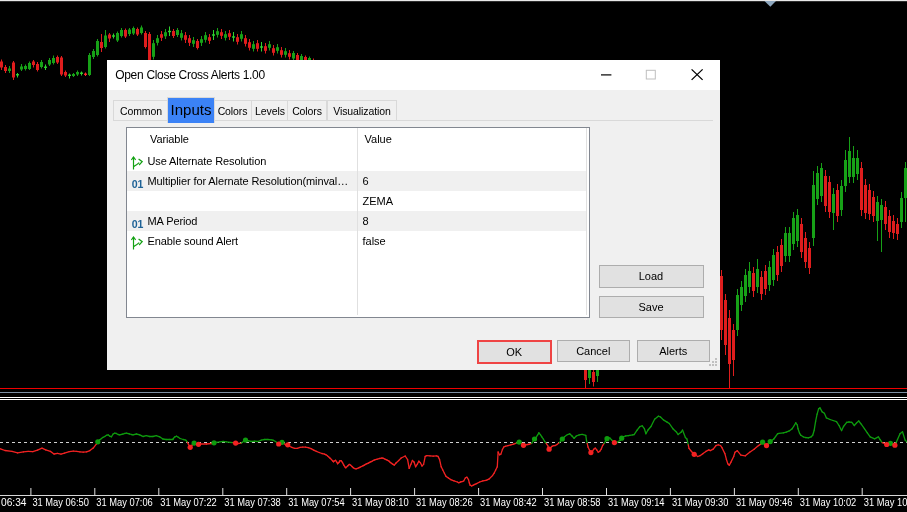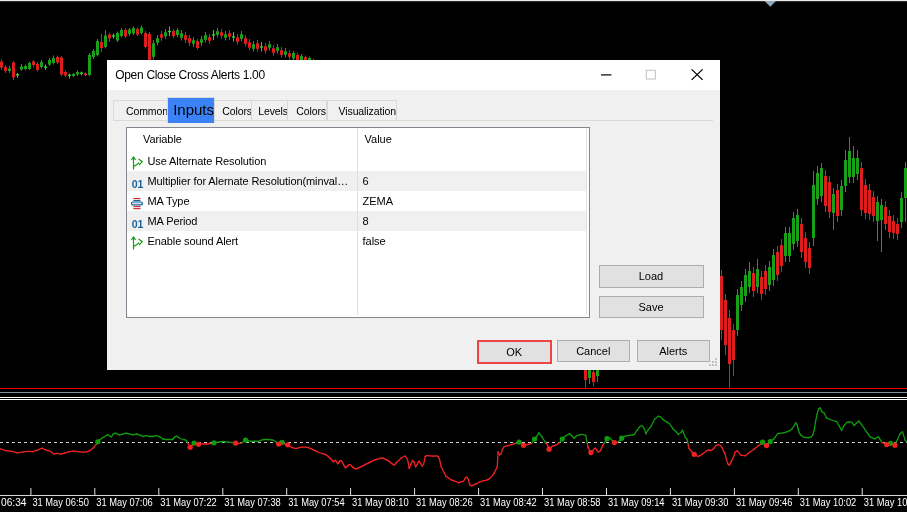--- a/index.html
+++ b/index.html
@@ -1,20 +1,20 @@
 <!DOCTYPE html>
 <html><head><meta charset="utf-8"><style>
 html,body{margin:0;padding:0;width:907px;height:512px;overflow:hidden;background:#000}
 body{font-family:"Liberation Sans",sans-serif;position:relative}
 .dlg{position:absolute;left:107px;top:59.5px;width:613px;height:310.5px;background:#f0f0f0;font-size:11px;color:#000}
 .tbar{position:absolute;left:0;top:0;width:613px;height:30.5px;background:#fff}
 .ttext{position:absolute;left:8.2px;top:8px;font-size:12px;letter-spacing:-0.3px;white-space:nowrap}
 .caption{position:absolute;right:6px;top:0}
 .tabs{position:absolute;left:0;top:0;width:613px}
-.tab{position:absolute;top:40px;height:20.5px;background:#f0f0f0;border:1px solid #d9d9d9;border-bottom:none;text-align:right;font-size:10.5px;letter-spacing:-0.1px;line-height:20px;z-index:2}
+.tab{position:absolute;top:40px;height:20.5px;background:#f0f0f0;border:1px solid #d9d9d9;border-bottom:none;text-align:center;font-size:10.5px;letter-spacing:-0.1px;line-height:20px;z-index:2}
 .tab.active{top:37px;height:25px;background:#3b82f6;z-index:4;line-height:23px;font-size:15px;letter-spacing:0}
 .tabline{position:absolute;left:6px;top:60.5px;width:600px;height:1px;background:#d9d9d9;z-index:3}
 .table{position:absolute;left:19px;top:67.5px;width:462px;height:189px;background:#fff;border:1px solid #828790}
 .thead{position:absolute;left:0;top:0;width:460px;height:23px}
 .thead .tvar,.thead .tval{line-height:23px}
 .trow{position:absolute;left:0;width:460px;height:20px}
 .trow:nth-of-type(2){top:23px}
 .trow:nth-of-type(3){top:43px}
 .trow:nth-of-type(4){top:63px}
 .trow:nth-of-type(5){top:83px}
@@ -972,21 +972,21 @@
   <div class="tab" style="left:6px;width:54px">Common</div>
   <div class="tab active" style="left:60px;width:46px">Inputs</div>
   <div class="tab" style="left:105px;width:39px">Colors</div>
   <div class="tab" style="left:144px;width:36px">Levels</div>
   <div class="tab" style="left:180px;width:38px">Colors</div>
   <div class="tab" style="left:220px;width:68px">Visualization</div>
   <div class="tabline"></div>
  </div>
  <div class="table">
   <div class="thead">
-        <div class="tvar" style="padding-left:16px">Variable</div>
+        <div class="tvar" style="padding-left:23px">Variable</div>
         <div class="tval">Value</div>
       </div>
   <div class="trow">
         <div class="tvar">
           <span class="ticon">
             <svg width="14" height="18" viewBox="0 0 14 18">
 <g stroke="#12a012" stroke-width="1.2" fill="none">
 <path d="M2.5 17.5 V5"></path>
                 <path d="M0.4 8 L2.5 5 L4.6 7.8"></path>
 <path d="M2.5 14.6 Q5.6 13.1 8.2 10.6"></path>
@@ -1002,32 +1002,20 @@
           <span class="ticon">
             <svg width="16" height="18" viewBox="0 0 16 18">
 <text x="0.7" y="15.5" font-size="10.6" font-weight="bold" fill="#1e6296" font-family="Liberation Sans, sans-serif">01</text>
             </svg>
           </span>
           <span class="tname">Multiplier for Alernate Resolution(minval…</span>
         </div>
         <div class="tval">6</div>
       </div>
 <div class="trow">
-        <div class="tvar">
-          <span class="ticon">
-            <svg width="16" height="18" viewBox="0 0 16 18">
-<rect x="2.3" y="5.9" width="7.2" height="1.2" fill="#d63232"></rect>
-<rect x="2.3" y="7.9" width="7.2" height="1.2" fill="#1e6296"></rect>
-<rect x="0.4" y="10" width="11.1" height="2.8" rx="1.5" fill="#d7e9f8" stroke="#1e6296" stroke-width="1.2"></rect>
-<rect x="2.3" y="14" width="7.2" height="1.2" fill="#d63232"></rect>
-<rect x="2.3" y="16" width="7.2" height="1.2" fill="#d63232"></rect>
-</svg>
-          </span>
-          <span class="tname">MA Type</span>
-        </div>
         <div class="tval">ZEMA</div>
       </div>
 <div class="trow alt">
         <div class="tvar">
           <span class="ticon">
             <svg width="16" height="18" viewBox="0 0 16 18">
 <text x="0.7" y="15.5" font-size="10.6" font-weight="bold" fill="#1e6296" font-family="Liberation Sans, sans-serif">01</text>
             </svg>
           </span>
           <span class="tname">MA Period</span>

